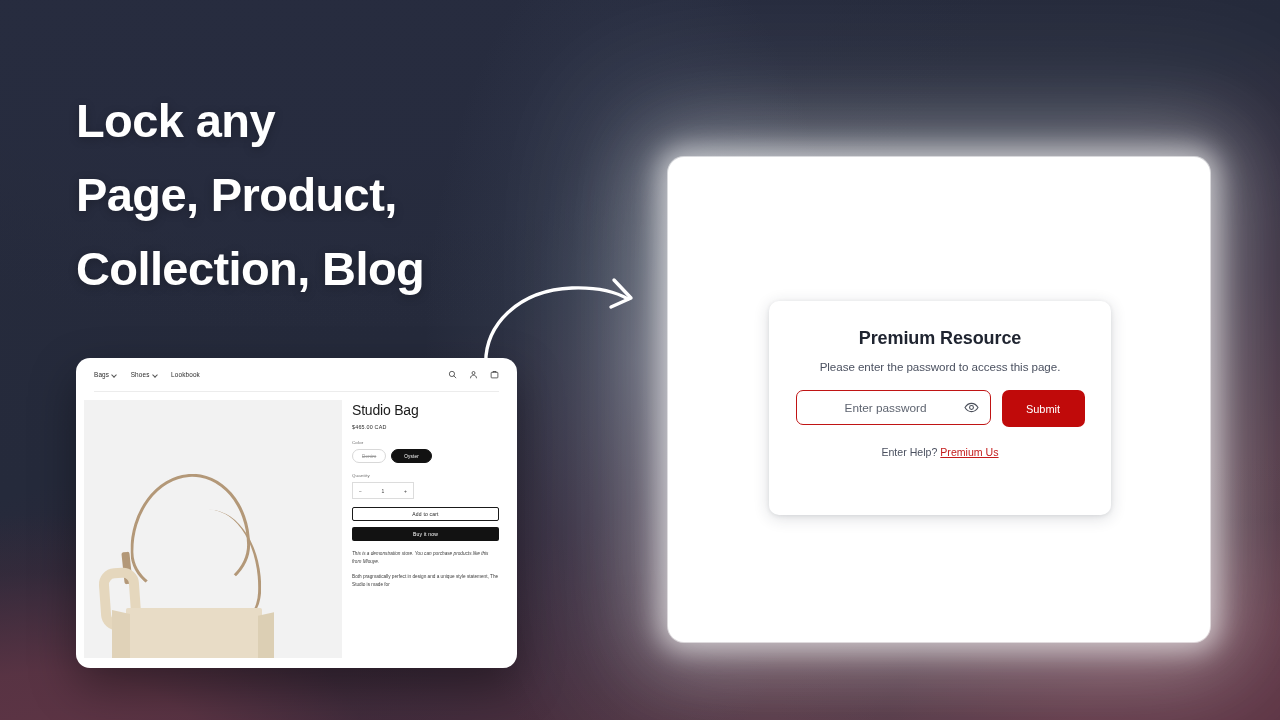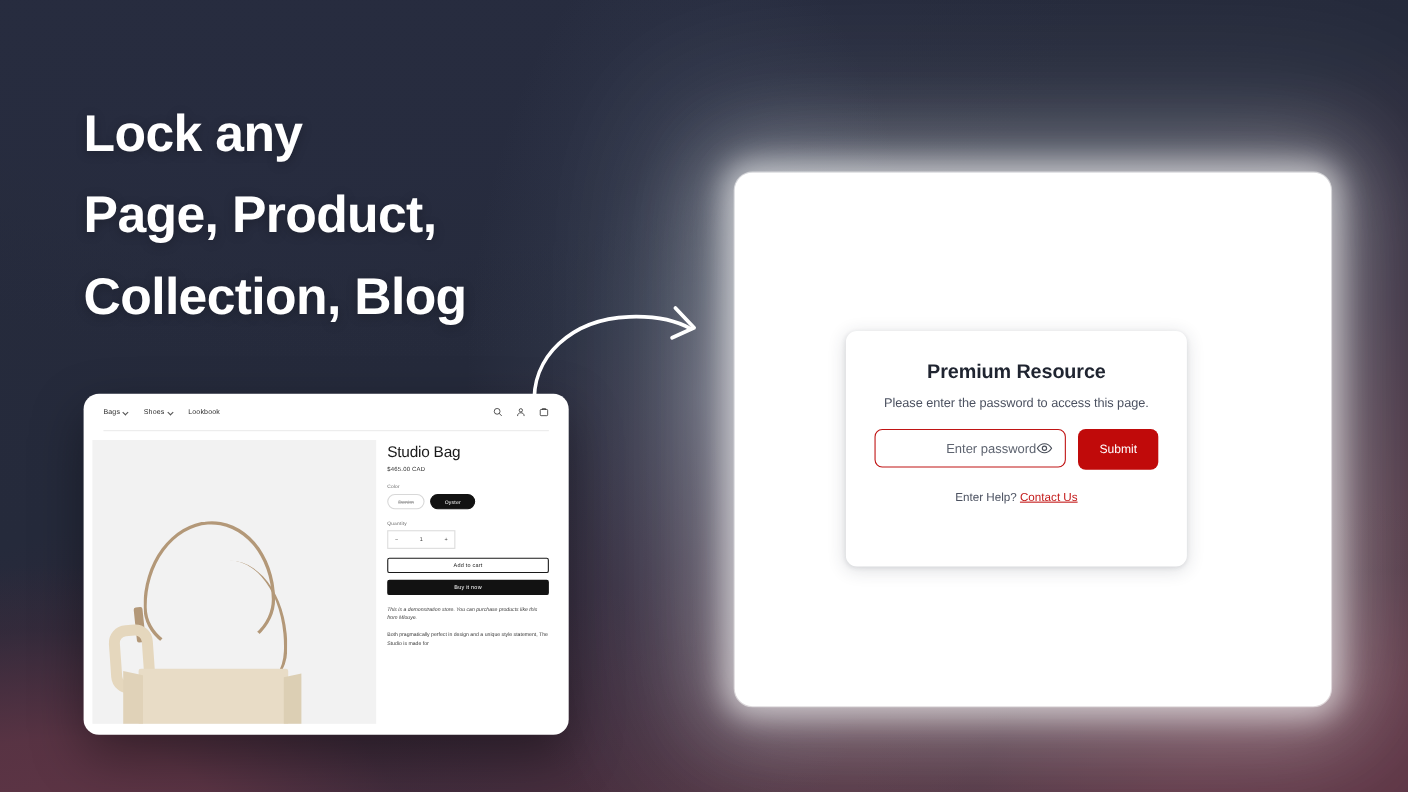--- a/index.html
+++ b/index.html
@@ -140,34 +140,34 @@
   
   #glow-card {
     position:absolute; left:668px; top:157px; width:542px; height:485px;
     background:#ffffff; border-radius:16px; z-index:5;
     box-shadow:0 0 0 1px rgba(255,255,255,0.55),
                0 0 26px 10px rgba(255,255,255,0.55),
                0 0 70px 26px rgba(255,255,255,0.30),
                0 0 130px 60px rgba(255,255,255,0.16);
   }
   #modal {
-    position:absolute; left:769px; top:301px; width:310px; height:214px;
+    position:absolute; left:769px; top:301px; width:342px; height:214px;
     background:#ffffff; border-radius:10px; z-index:6;
     box-shadow:0 3px 16px rgba(40,45,60,0.16), 0 1px 4px rgba(40,45,60,0.10);
     padding:27px 26px 0 26px;
     text-align:center;
   }
   .m-title { font-size:18px; font-weight:bold; color:#1f2430; letter-spacing:-0.1px; }
   .m-sub { font-size:11.6px; color:#4b5160; margin-top:11px; letter-spacing:-0.05px; }
   .m-row { display:flex; gap:11px; margin-top:17px; justify-content:center; }
   .m-field {
     width:195px; height:35px; border:1.6px solid #c01414; border-radius:7px;
     display:flex; align-items:center; padding:0 11px; background:#fff;
   }
-  .m-field .ph { font-size:11.8px; color:#5e6470; flex:1; text-align:right; }
+  .m-field .ph { font-size:11.8px; color:#5e6470; flex:1; text-align:center; }
   .eye { width:15px; height:15px; color:#4a4f5a; flex:none; }
   .eye svg { width:100%; height:100%; display:block; }
   .m-submit {
     width:83px; height:37px; background:#c00a0a; color:#ffffff;
     border:none; border-radius:7px; font-size:11px;
     font-family:"Liberation Sans", sans-serif;
     display:flex; align-items:center; justify-content:center; cursor:pointer;
   }
   .m-help { font-size:10.6px; color:#4b5160; margin-top:19px; }
   .m-help a { color:#c41b1b; text-decoration:underline; }
@@ -285,15 +285,15 @@
         <svg viewBox="0 0 24 24" fill="none" stroke="currentColor" stroke-width="1.7">
           <path d="M1.6 12S5.6 5.4 12 5.4 22.4 12 22.4 12 18.4 18.6 12 18.6 1.6 12 1.6 12z"></path>
           <circle cx="12" cy="12" r="3.1"></circle>
         </svg>
       </span>
     </div>
     <button class="m-submit">Submit</button>
   </div>
 
   <div class="m-help">
-    <span>Enter Help? </span><a href="#">Contact Us</a>
+    <span>Enter Help? </span><a href="#">Premium Us</a>
   </div>
 </div>
 
 </body></html>

